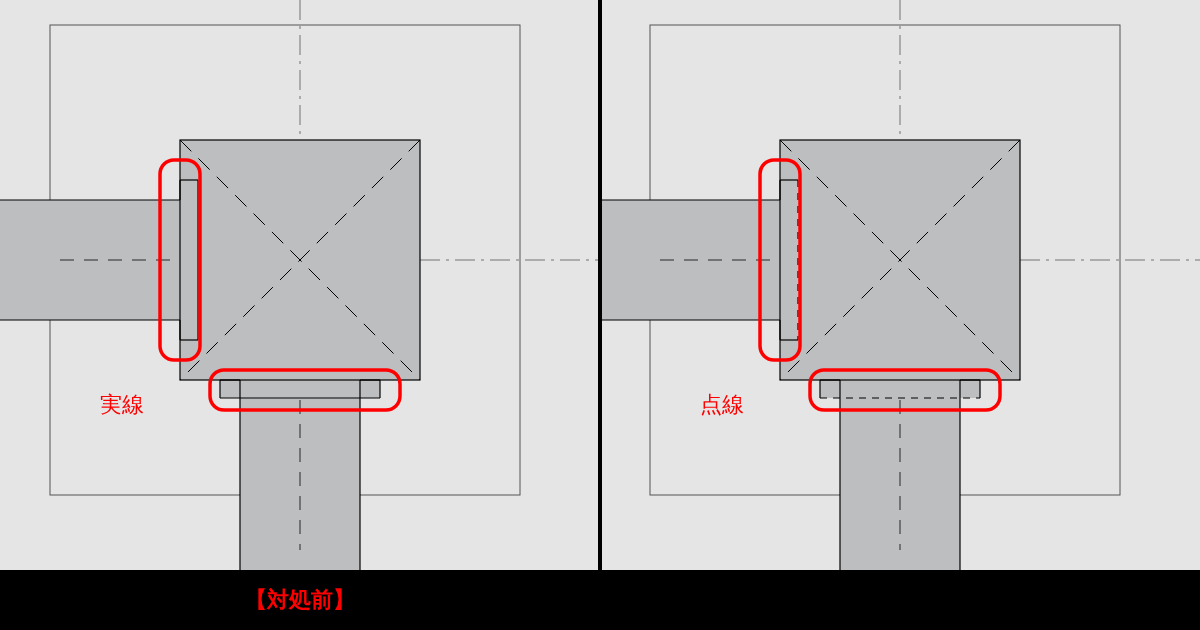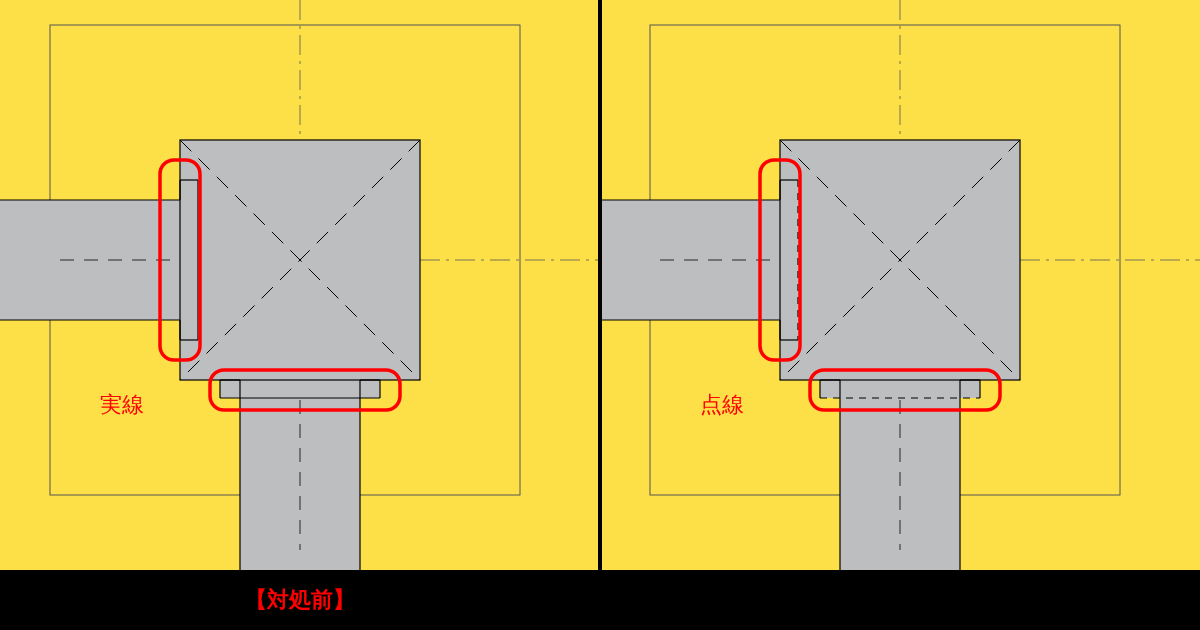--- a/index.html
+++ b/index.html
@@ -16,21 +16,21 @@
     height: 630px;
     background: #000;
     position: relative;
   }
   .canvas {
     position: absolute;
     top: 0;
     left: 0;
     width: 600px;
     height: 570px;
-    background: #fde047;
+    background: #e5e5e5;
   }
   .caption-band {
     position: absolute;
     bottom: 0;
     left: 0;
     width: 600px;
     height: 60px;
     background: #000;
     display: flex;
     align-items: center;

